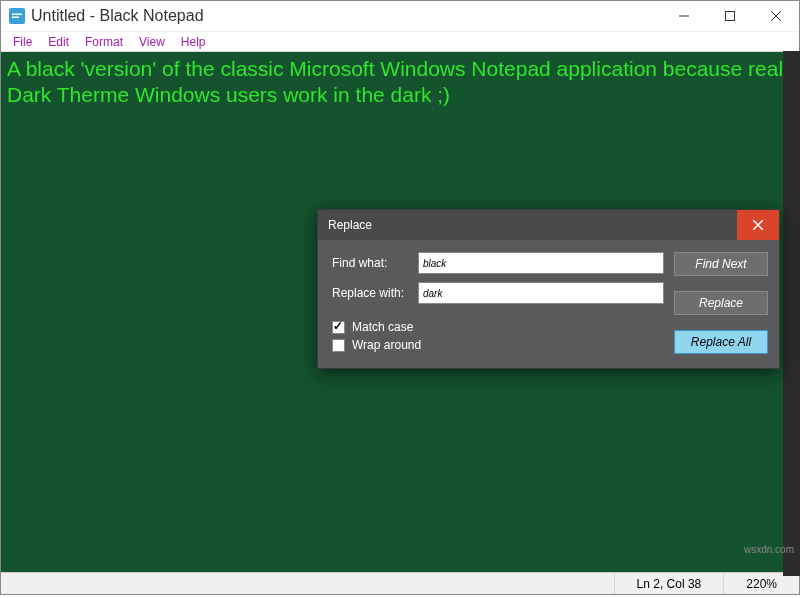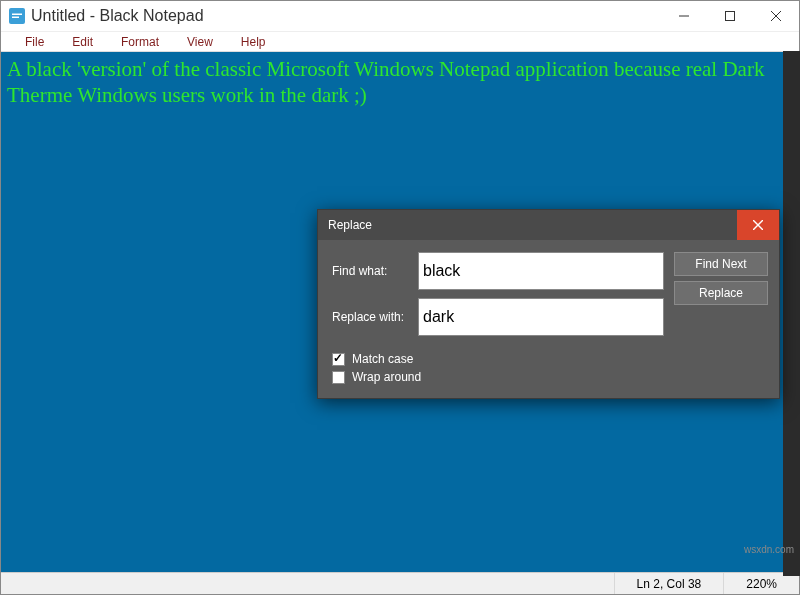--- a/index.html
+++ b/index.html
@@ -6,39 +6,39 @@
   body { width: 800px; height: 598px; overflow: hidden; background: #fff; position: relative; }
   .window { width: 800px; height: 595px; border: 1px solid #888; background: #fff; display: flex; flex-direction: column; }
   .titlebar { height: 30px; background: #fff; display: flex; align-items: center; padding-left: 8px; }
   .title-icon { width: 16px; height: 16px; background: #3b9fd8; border-radius: 2px; margin-right: 6px; position:relative; }
   .title-icon::after { content:''; position:absolute; inset:3px; background:#fff; clip-path: polygon(0 25%, 100% 25%, 100% 40%, 0 40%, 0 55%, 70% 55%, 70% 70%, 0 70%); }
   .title-text { font-size: 16px; color: #333; flex: 0 0 auto; }
   .title-spacer { flex: 1; }
   .win-btn { width: 46px; height: 30px; display: flex; align-items: center; justify-content: center; color: #333; font-size: 10px; }
   .win-btn svg { width: 10px; height: 10px; stroke: #333; stroke-width: 1; fill: none; }
   .menubar { height: 21px; background: #fff; border-top: 1px solid #eee; border-bottom: 1px solid #ddd; display: flex; align-items: center; padding-left: 4px; font-size: 12px; }
-  .menu-item { padding: 2px 8px; color: #7f1d1d; margin-left: 12px; }
-  .editor { flex: 1; background: #0369a1; color: #2ee62e; font-family: Liberation Serif, serif; font-size: 21px; padding: 4px 6px; line-height: 1.25; position: relative; overflow: hidden; white-space: pre-wrap; }
+  .menu-item { padding: 2px 8px; color: #a21caf; }
+  .editor { flex: 1; background: #14532d; color: #2ee62e; font-family: Liberation Sans, sans-serif; font-size: 21px; padding: 4px 6px; line-height: 1.25; position: relative; overflow: hidden; white-space: pre-wrap; }
   .editor-scrollbar { position:absolute; right:0; top:51px; bottom:22px; width:17px; background:#2b2b2b; }
   .statusbar { height: 22px; background: #f0f0f0; border-top: 1px solid #ccc; display: flex; align-items: center; font-size: 12px; color: #000; }
   .status-spacer { flex: 1; }
   .status-seg { padding: 0 22px; border-left: 1px solid #d8d8d8; height:100%; display:flex; align-items:center; }
   .dialog { position: absolute; left: 317px; top: 209px; width: 463px; background: #5a5a5a; border: 1px solid #3b3b3b; box-shadow: 0 4px 18px rgba(0,0,0,0.6); }
   .dlg-title { height: 30px; background: #4a4a4a; display: flex; align-items: center; color: #fff; font-size: 12px; padding-left: 10px; }
   .dlg-close { width: 42px; height: 30px; background: #d9452b; color: #fff; display: flex; align-items: center; justify-content: center; }
   .dlg-close svg { width:10px; height:10px; stroke:#fff; stroke-width:1.4; }
   .dlg-body { padding: 12px 11px 14px 14px; display: flex; }
   .dlg-left { flex: 1; font-size: 12px; color: #fff; }
   .dlg-row { display: flex; align-items: center; margin-bottom: 8px; }
   .dlg-label { width: 86px; color: #fff; }
-  .dlg-input { flex: 1; height: 38px; background: #fff; border: 1px solid #888; color: #000; font-size: 16px; padding: 0 4px; }
+  .dlg-input { flex: 1; height: 22px; background: #fff; border: 1px solid #888; color: #000; font-size: 10px; padding: 0 4px; font-style: italic; }
   .dlg-check-row { display: flex; align-items: center; margin-top: 16px; color:#fff; }
   .chk { width: 13px; height: 13px; background: #fff; border: 1px solid #888; margin-right: 7px; position: relative; }
   .chk.checked::after { content: '✓'; position: absolute; top: -3px; left: 0; color: #000; font-size: 12px; font-weight: bold; }
-  .dlg-right { width: 94px; margin-left: 10px; display: flex; flex-direction: column; gap: 5px; }
+  .dlg-right { width: 94px; margin-left: 10px; display: flex; flex-direction: column; gap: 15px; font-style: italic; }
   .dlg-btn { height: 24px; background: #6e6e6e; border: 1px solid #8a8a8a; color: #fff; font-size: 12px; display: flex; align-items: center; justify-content: center; }
   .dlg-btn.primary { background: #8fd5ef; color: #000; border: 1px solid #3a99c9; }
   .watermark { position:absolute; right:6px; bottom:43px; font-size:10px; color:#888; font-family: Arial; }
 </style>
 </head>
 <body>
 
 <div class="window">
 
   <div class="titlebar">
@@ -109,17 +109,18 @@
         <span>Match case</span>
       </div>
       <div class="dlg-check-row" style="margin-top:4px;">
         <div class="chk"></div>
         <span>Wrap around</span>
       </div>
     </div>
     <div class="dlg-right">
       <div class="dlg-btn">Find Next</div>
       <div class="dlg-btn">Replace</div>
+      <div class="dlg-btn primary">Replace All</div>
     </div>
   </div>
 </div>
 
 <div class="watermark">wsxdn.com</div>
 
 </body></html>

